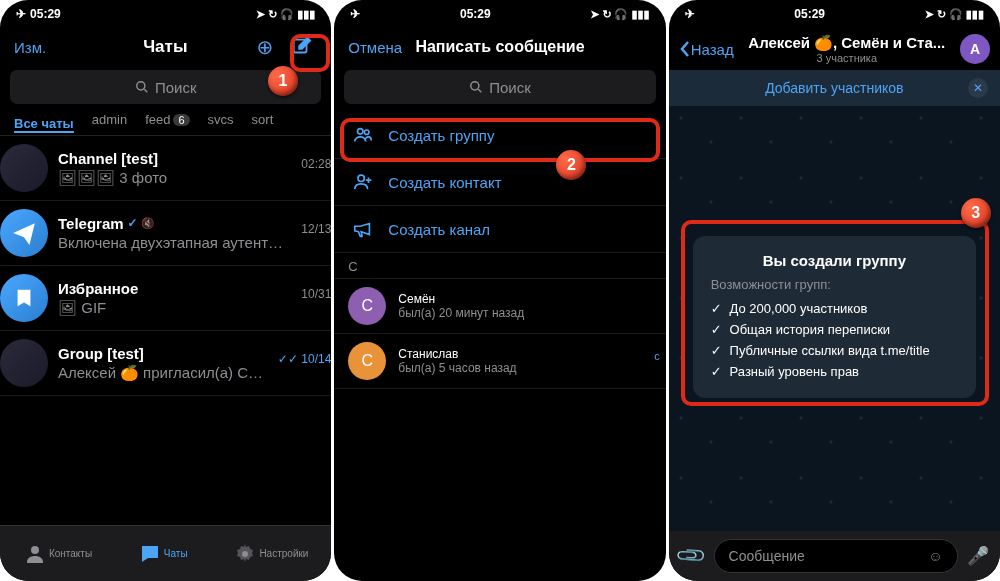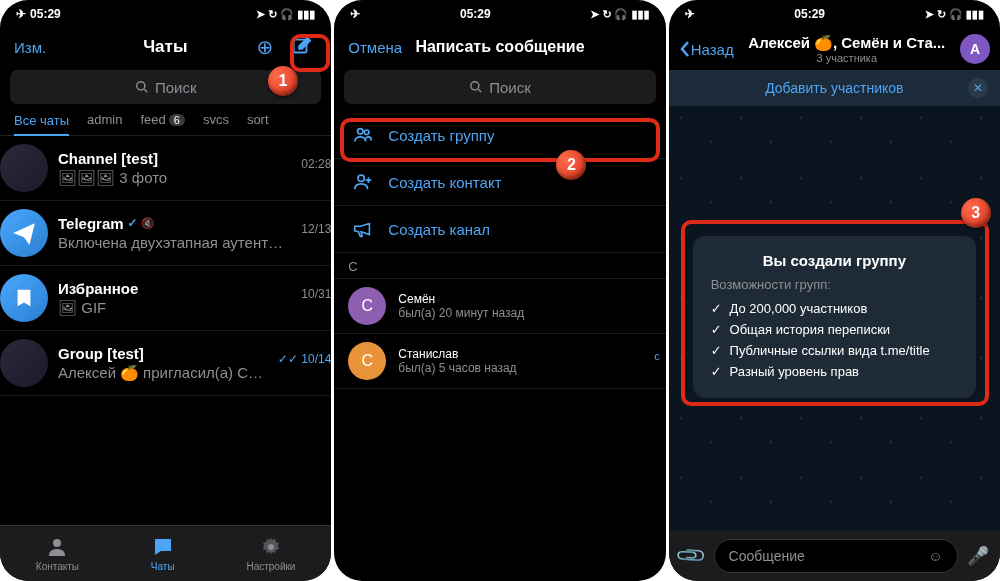--- a/index.html
+++ b/index.html
@@ -8,34 +8,34 @@
   .screen{flex:1;background:#000;color:#fff;position:relative;overflow:hidden;display:flex;flex-direction:column;border-radius:28px}
   .statusbar{height:28px;display:flex;align-items:center;justify-content:space-between;padding:0 16px;font-size:12px;font-weight:600;color:#fff}
   .sb-left{display:flex;gap:4px;align-items:center}
   .sb-right{display:flex;gap:3px;align-items:center;font-size:11px}
   .hdr{display:flex;align-items:center;justify-content:space-between;padding:6px 14px;height:38px}
   .hdr .title{font-size:17px;font-weight:600}
   .hdr .left,.hdr .right{font-size:15px;color:#4ea4f4;display:flex;align-items:center;gap:12px;min-width:60px}
   .hdr .right{justify-content:flex-end}
   .search{margin:4px 10px 8px;background:#1c1c1e;border-radius:7px;height:34px;display:flex;align-items:center;justify-content:center;gap:6px;color:#8e8e93;font-size:15px}
   .tabs{display:flex;gap:18px;padding:0 14px 8px;font-size:13px;color:#8e8e93;align-items:center;border-bottom:1px solid #222}
-  .tabs .active{color:#4ea4f4;font-weight:400;border-bottom:2px solid #4ea4f4;padding-bottom:6px;margin-bottom:-9px}
+  .tabs .active{color:#4ea4f4;font-weight:700;border-bottom:2px solid #4ea4f4;margin-bottom:-9px}
   .badge{background:#3a3a3c;color:#fff;border-radius:9px;padding:0 5px;font-size:11px;margin-left:3px}
   .list{flex:1;overflow:hidden}
   .row{display:flex;align-items:center;padding:8px 0;gap:10px;border-bottom:1px solid #1a1a1a}
   .av{width:48px;height:48px;border-radius:50%;background:#333;flex-shrink:0;display:flex;align-items:center;justify-content:center;font-weight:600;color:#fff}
   .av.paper{background:linear-gradient(135deg,#4aa8ff,#2a7ed0)}
   .av.fav{background:linear-gradient(135deg,#4aa8ff,#2a7ed0)}
   .av.dark{background:linear-gradient(135deg,#2a2a3a,#1a1a2a)}
   .rcol{flex:1;min-width:0}
   .rname{font-size:15px;font-weight:600;display:flex;align-items:center;gap:4px}
   .rsub{font-size:15px;color:#8e8e93;white-space:nowrap;overflow:hidden;text-overflow:ellipsis;margin-top:2px}
   .rtime{font-size:12px;color:#8e8e93;align-self:flex-start;margin-top:13px}
   .bottomnav{height:56px;background:#1c1c1e;display:flex;justify-content:space-around;align-items:center;border-top:1px solid #333}
-  .bn{display:flex;flex-direction:column;align-items:center;gap:2px;color:#8e8e93;font-size:10px}
+  .bn{display:flex;flex-direction:row;align-items:center;gap:2px;color:#8e8e93;font-size:10px}
   .bn.active{color:#4ea4f4}
   .bn svg{width:24px;height:24px}
   .action-row{display:flex;align-items:center;gap:14px;padding:12px 18px;color:#4ea4f4;font-size:15px;border-bottom:1px solid #1a1a1a}
   .section-hdr{padding:6px 14px 4px;color:#8e8e93;font-size:13px;background:#000;border-bottom:1px solid #1a1a1a}
   .contact-row{display:flex;align-items:center;padding:8px 14px;gap:12px;border-bottom:1px solid #1a1a1a}
   .cav{width:38px;height:38px;border-radius:50%;display:flex;align-items:center;justify-content:center;font-weight:500;color:#fff}
   .cname{font-size:12px;font-weight:400}
   .csub{font-size:12px;color:#8e8e93}
   .side-letter{position:absolute;right:6px;color:#4ea4f4;font-size:11px;top:350px}
   

